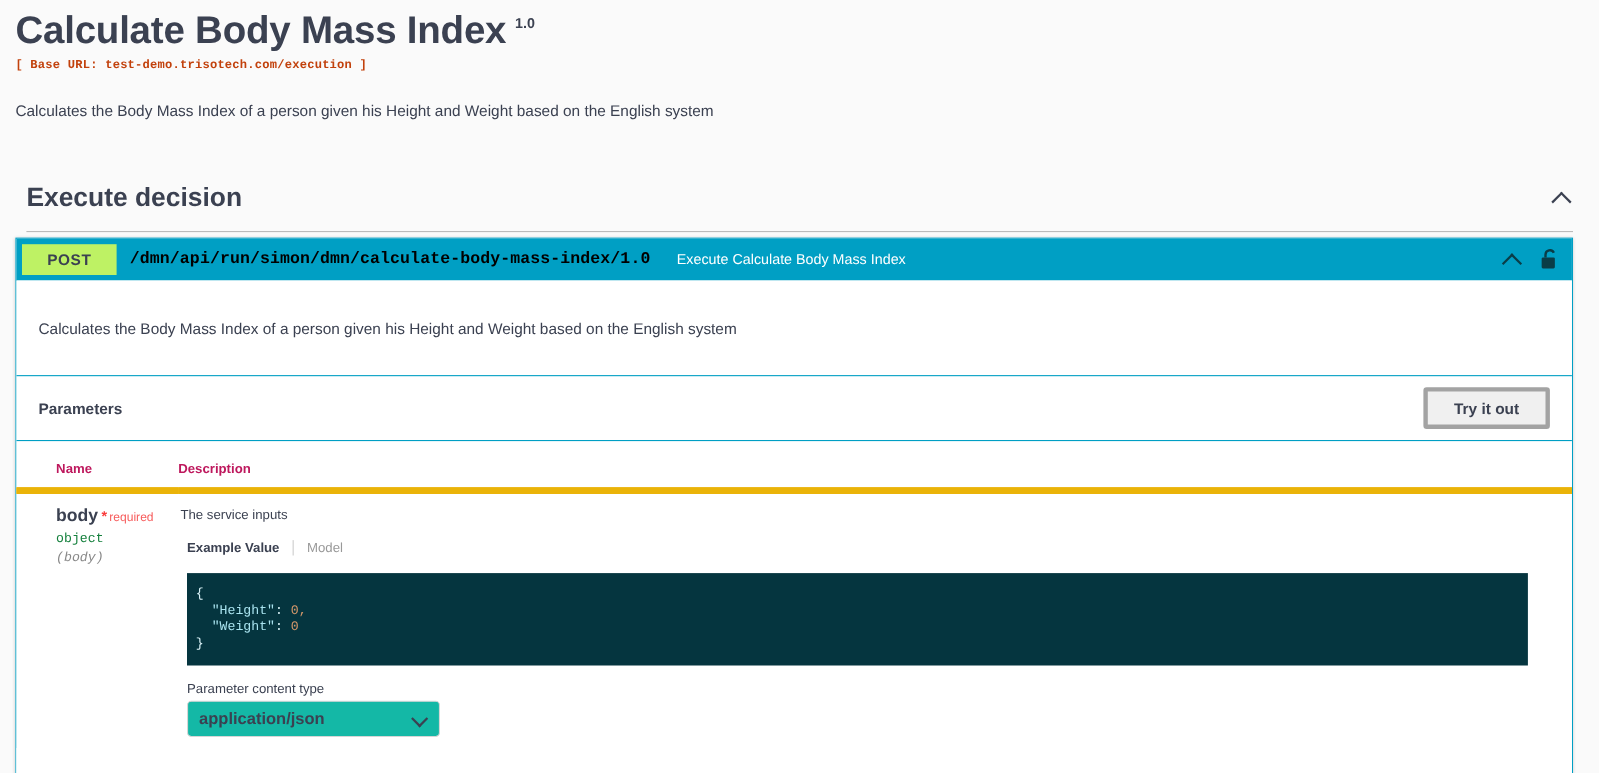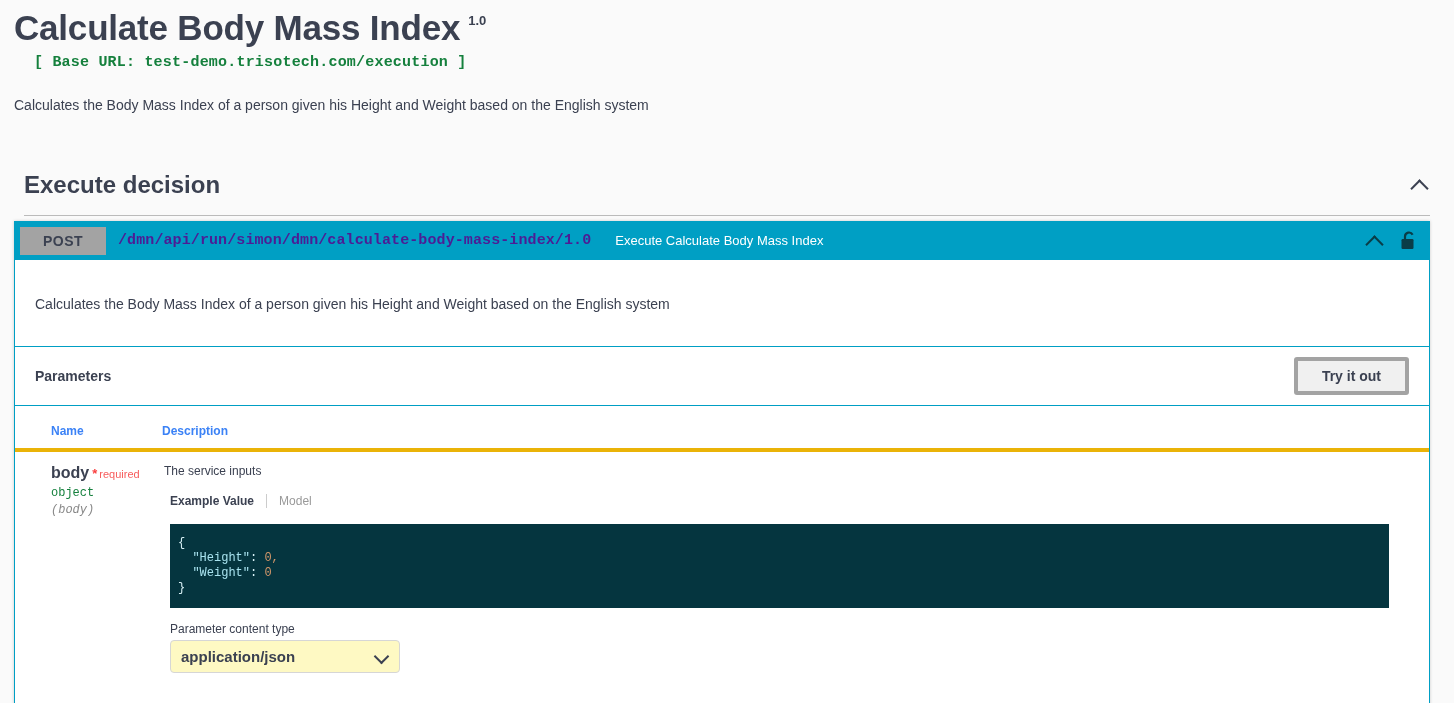--- a/index.html
+++ b/index.html
@@ -31,26 +31,25 @@
     font-size: 13px;
     font-weight: bold;
     color: #3b4151;
     margin-left: 8px;
     margin-top: 8px;
     line-height: 1;
   }
 
   .base-url {
     font-family: "Liberation Mono", monospace;
-    font-size: 15px;
-    font-weight: bold;
-    color: #15803d;
+    font-size: 11px;
+    font-weight: bold;
+    color: #c2410c;
     margin-top: 4px;
     letter-spacing: 0.2px;
-    margin-left: 20px;
   }
 
   .api-description {
     font-size: 14px;
     color: #3b4151;
     margin-top: 26px;
   }
 
   
   .tag-section { margin-top: 60px; padding: 0 14px; }
@@ -98,36 +97,36 @@
     box-shadow: 0 0 3px rgba(0,0,0,0.19);
   }
   .op-summary {
     display: flex;
     align-items: center;
     background: #009fc4;
     height: 38px;
     padding: 0 10px 0 5px;
   }
   .http-method {
-    background: #a3a3a3;
+    background: #bef264;
     color: #3b4151;
     font-family: "Liberation Sans", sans-serif;
     font-weight: bold;
     font-size: 14px;
     letter-spacing: 0.5px;
     text-align: center;
     min-width: 86px;
     padding: 6px 0;
     margin-right: 12px;
   }
   .op-path {
     font-family: "Liberation Mono", monospace;
     font-size: 15px;
     font-weight: bold;
-    color: #4c1d95;
+    color: #000000;
     letter-spacing: 0.1px;
   }
   .op-desc-inline {
     font-size: 13px;
     color: #ffffff;
     margin-left: 24px;
     flex: 1;
   }
   .op-icons {
     display: flex;
@@ -174,23 +173,23 @@
   
   .params-table {
     width: 100%;
     border-collapse: collapse;
     table-layout: fixed;
   }
   .params-table th {
     text-align: left;
     font-size: 12px;
     font-weight: bold;
-    color: #3b82f6;
+    color: #be185d;
     padding: 18px 0 10px 0;
-    border-bottom: 4px solid #eab308;
+    border-bottom: 6px solid #eab308;
   }
   .col-name { width: 147px; padding-left: 36px !important; }
   .col-desc { padding-left: 0 !important; }
 
   .params-table td {
     vertical-align: top;
     padding: 12px 0 10px 0;
   }
   .cell-name { padding-left: 36px !important; }
 
@@ -288,21 +287,21 @@
     margin-left: 8px;
   }
   .content-select {
     width: 100%;
     appearance: none;
     -webkit-appearance: none;
     font-family: "Liberation Sans", sans-serif;
     font-size: 15px;
     font-weight: bold;
     color: #3b4151;
-    background: #fef9c3;
+    background: #14b8a6;
     border: 1px solid #d6d6d6;
     border-radius: 4px;
     padding: 7px 30px 7px 10px;
     cursor: pointer;
   }
   .select-arrow {
     position: absolute;
     right: 12px; top: 11px;
     width: 12px; height: 12px;
     pointer-events: none;

